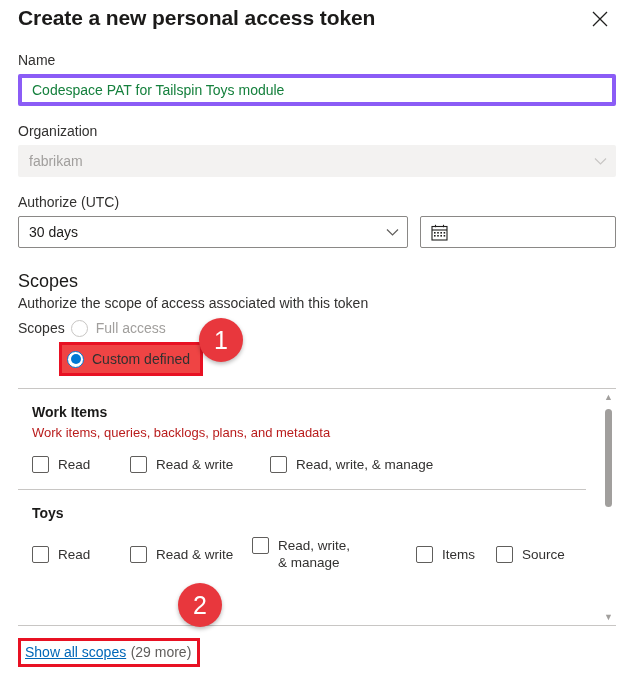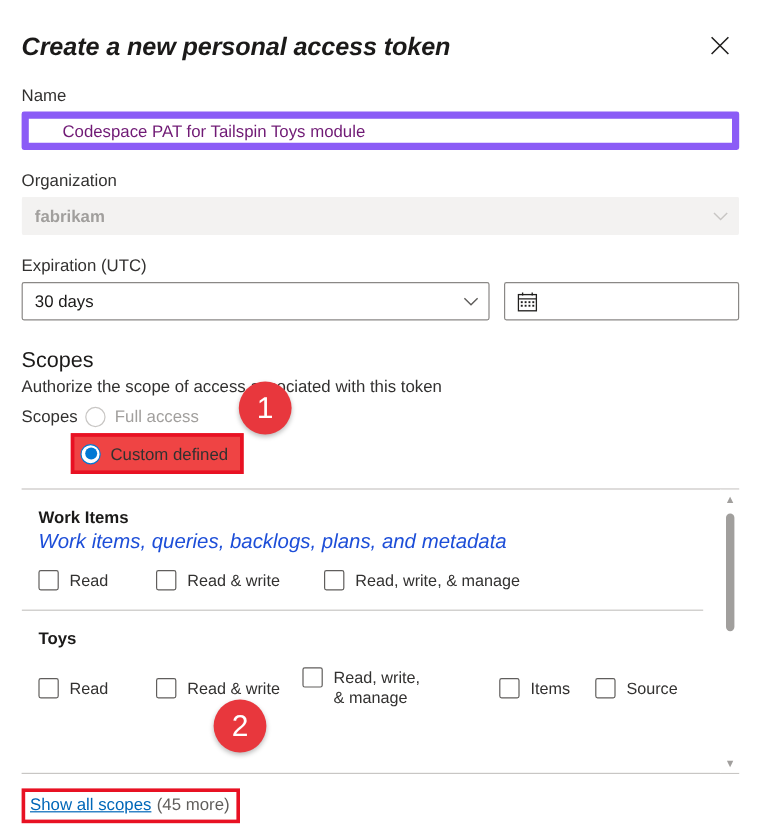--- a/index.html
+++ b/index.html
@@ -18,24 +18,23 @@
   .dialog {
     position: absolute;
     inset: 0;
     padding: 0 18px;
     box-sizing: border-box;
   }
 
   
   .header {
     display: flex;
-    align-items: flex-end;
+    align-items: center;
     justify-content: space-between;
-    padding-top: 20px;
-    font-style: italic;
+    padding-top: 1px;
   }
   .title {
     font-size: 21px;
     font-weight: 600;
     line-height: 28px;
     letter-spacing: -0.1px;
     color: #1b1a19;
   }
   .close-btn {
     width: 32px;
@@ -57,43 +56,43 @@
     line-height: 18px;
     color: #323130;
     margin: 16px 0 5px 0;
   }
 
   
   .text-input {
     width: 100%;
     height: 32px;
     box-sizing: border-box;
-    border: 6px solid #8b5cf6;
+    border: 4px solid #8b5cf6;
     border-radius: 2px;
     background: #ffffff;
     font-family: "Liberation Sans", sans-serif;
     font-size: 14px;
-    color: #701a75;
-    padding: 0 28px;
+    color: #15803d;
+    padding: 0 10px;
     outline: none;
   }
   .disabled-combo {
     width: 100%;
     height: 32px;
     box-sizing: border-box;
     border: 1px solid transparent;
     border-radius: 2px;
     background: #f3f2f1;
     display: flex;
     align-items: center;
     padding: 0 8px 0 10px;
     color: #a19f9d;
     font-size: 14px;
   }
-  .disabled-combo .val { flex: 1; font-weight: bold; }
+  .disabled-combo .val { flex: 1; }
 
   .row-2 {
     display: flex;
     gap: 12px;
     align-items: stretch;
     justify-content: flex-end;
   }
   .combo {
     position: relative;
     height: 32px;
@@ -205,25 +204,24 @@
     padding: 14px 0 16px 14px;
   }
   .scope-group + .scope-group { border-top: 1px solid #c8c6c4; }
   .scope-name {
     font-size: 14px;
     font-weight: 700;
     color: #1b1a19;
     line-height: 19px;
   }
   .scope-desc {
-    font-size: 17px;
-    color: #1d4ed8;
+    font-size: 13px;
+    color: #b91c1c;
     line-height: 19px;
     margin-top: 1px;
-    font-style: italic;
   }
   .checkbox-row {
     display: flex;
     align-items: center;
     margin-top: 14px;
   }
   .cb-item {
     display: flex;
     align-items: flex-start;
     gap: 9px;
@@ -350,21 +348,21 @@
   <div class="disabled-combo">
     <span class="val">fabrikam</span>
     <span class="chev">
       <svg width="13" height="9" viewBox="0 0 13 9">
           <path d="M1 1.5 L6.5 7 L12 1.5" stroke="#c8c6c4" stroke-width="1.2" fill="none"></path>
         </svg>
     </span>
   </div>
 
   
-  <div class="field-label">Expiration (UTC)</div>
+  <div class="field-label">Authorize (UTC)</div>
   <div class="row-2">
     <div class="combo expiration">
       <span class="val">30 days</span>
       <span class="chev">
         <svg width="13" height="9" viewBox="0 0 13 9">
             <path d="M1 1.5 L6.5 7 L12 1.5" stroke="#605e5c" stroke-width="1.2" fill="none"></path>
           </svg>
       </span>
     </div>
     <div class="combo datepicker">
@@ -463,21 +461,21 @@
       <div class="vscroll-track">
         <div class="vscroll-thumb"></div>
       </div>
       <div class="arrow">▼</div>
     </div>
   </div>
 
   
   <div class="show-all-wrap">
     <span class="show-all-link">Show all scopes</span>
-    <span class="show-all-more">(45 more)</span>
+    <span class="show-all-more">(29 more)</span>
   </div>
 
   
   
 
 </div>
 
 <div class="badge" id="badge-1">1</div>
 <div class="badge" id="badge-2">2</div>
 

